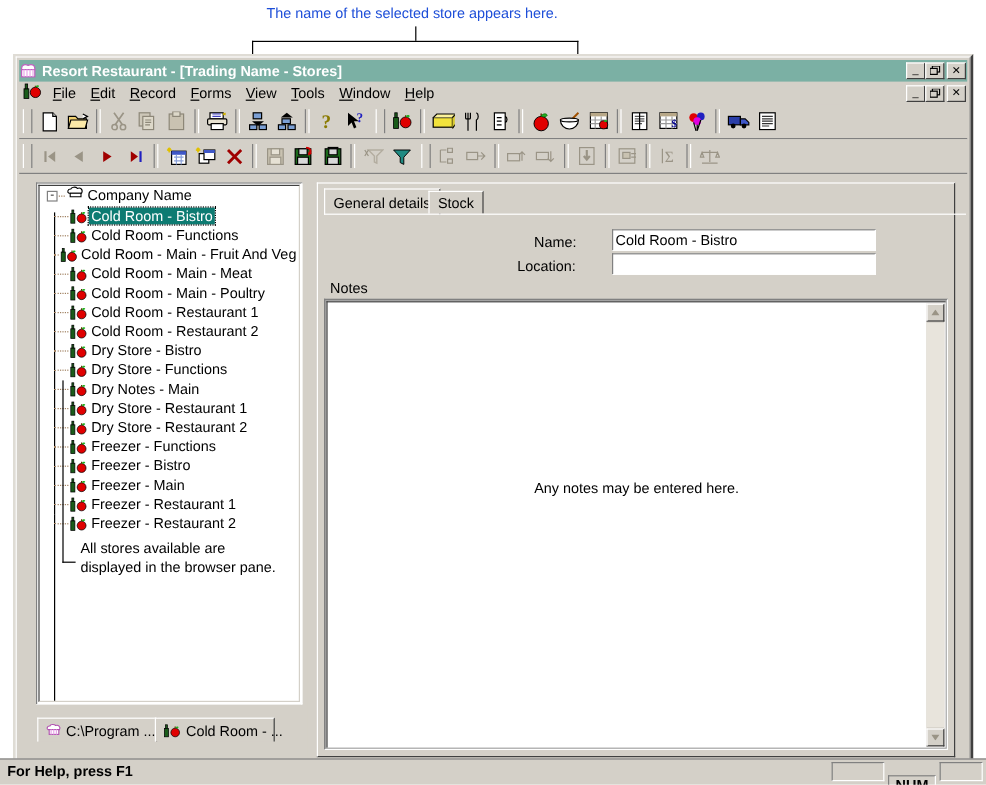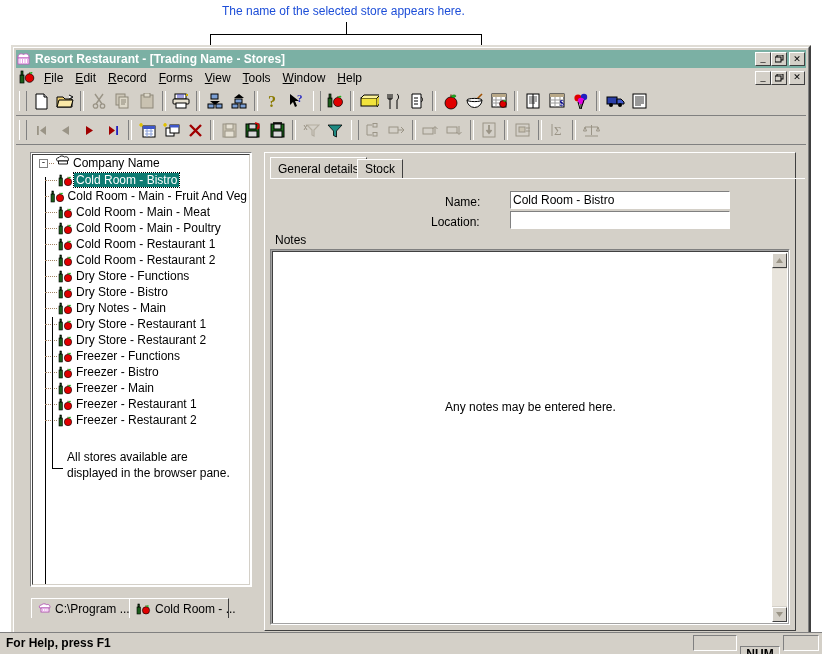--- a/index.html
+++ b/index.html
@@ -564,20 +564,33 @@
                 <span class="dotline" style="width: 12px; margin-right: 1px;"></span>
                 <span style="display: inline-flex;">
                   <svg width="16" height="13" viewBox="0 0 16 13">
                     <rect x="1" y="4" width="3.4" height="8" fill="#1a5c1a" stroke="#000" stroke-width="0.6"></rect>
                     <rect x="1.9" y="1" width="1.6" height="3" fill="#1a5c1a" stroke="#000" stroke-width="0.6"></rect>
                     <circle cx="10" cy="8" r="3.7" fill="#e00000" stroke="#000" stroke-width="0.6"></circle>
                     <path d="M10,4.3 L10,2.8" stroke="#603000"></path>
                     <path d="M10,3.8 C11.4,2.2 13,2.7 13,3.6 C12.1,4.7 10.6,4.5 10,3.8 Z" fill="#22b022"></path>
                   </svg>
                 </span>
+                <span class="tree-label">Cold Room - Functions</span>
+              </div>
+              <div class="tree-row" style="padding-left: 12px;">
+                <span class="dotline" style="width: 12px; margin-right: 1px;"></span>
+                <span style="display: inline-flex;">
+                  <svg width="16" height="13" viewBox="0 0 16 13">
+                    <rect x="1" y="4" width="3.4" height="8" fill="#1a5c1a" stroke="#000" stroke-width="0.6"></rect>
+                    <rect x="1.9" y="1" width="1.6" height="3" fill="#1a5c1a" stroke="#000" stroke-width="0.6"></rect>
+                    <circle cx="10" cy="8" r="3.7" fill="#e00000" stroke="#000" stroke-width="0.6"></circle>
+                    <path d="M10,4.3 L10,2.8" stroke="#603000"></path>
+                    <path d="M10,3.8 C11.4,2.2 13,2.7 13,3.6 C12.1,4.7 10.6,4.5 10,3.8 Z" fill="#22b022"></path>
+                  </svg>
+                </span>
                 <span class="tree-label">Cold Room - Main - Fruit And Veg</span>
               </div>
               <div class="tree-row" style="padding-left: 12px; align-items: center;">
                 <span class="dotline" style="width: 12px; margin-right: 1px;"></span>
                 <span style="display: inline-flex;">
                   <svg width="16" height="13" viewBox="0 0 16 13">
                     <rect x="1" y="4" width="3.4" height="8" fill="#1a5c1a" stroke="#000" stroke-width="0.6"></rect>
                     <rect x="1.9" y="1" width="1.6" height="3" fill="#1a5c1a" stroke="#000" stroke-width="0.6"></rect>
                     <circle cx="10" cy="8" r="3.7" fill="#e00000" stroke="#000" stroke-width="0.6"></circle>
                     <path d="M10,4.3 L10,2.8" stroke="#603000"></path>
@@ -629,34 +642,34 @@
                 <span class="dotline" style="width: 12px; margin-right: 1px;"></span>
                 <span style="display: inline-flex;">
                   <svg width="16" height="13" viewBox="0 0 16 13">
                     <rect x="1" y="4" width="3.4" height="8" fill="#1a5c1a" stroke="#000" stroke-width="0.6"></rect>
                     <rect x="1.9" y="1" width="1.6" height="3" fill="#1a5c1a" stroke="#000" stroke-width="0.6"></rect>
                     <circle cx="10" cy="8" r="3.7" fill="#e00000" stroke="#000" stroke-width="0.6"></circle>
                     <path d="M10,4.3 L10,2.8" stroke="#603000"></path>
                     <path d="M10,3.8 C11.4,2.2 13,2.7 13,3.6 C12.1,4.7 10.6,4.5 10,3.8 Z" fill="#22b022"></path>
                   </svg>
                 </span>
+                <span class="tree-label">Dry Store - Bistro</span>
+              </div>
+              <div class="tree-row" style="padding-left: 12px;">
+                <span class="dotline" style="width: 12px; margin-right: 1px;"></span>
+                <span style="display: inline-flex;">
+                  <svg width="16" height="13" viewBox="0 0 16 13">
+                    <rect x="1" y="4" width="3.4" height="8" fill="#1a5c1a" stroke="#000" stroke-width="0.6"></rect>
+                    <rect x="1.9" y="1" width="1.6" height="3" fill="#1a5c1a" stroke="#000" stroke-width="0.6"></rect>
+                    <circle cx="10" cy="8" r="3.7" fill="#e00000" stroke="#000" stroke-width="0.6"></circle>
+                    <path d="M10,4.3 L10,2.8" stroke="#603000"></path>
+                    <path d="M10,3.8 C11.4,2.2 13,2.7 13,3.6 C12.1,4.7 10.6,4.5 10,3.8 Z" fill="#22b022"></path>
+                  </svg>
+                </span>
                 <span class="tree-label">Dry Store - Functions</span>
-              </div>
-              <div class="tree-row" style="padding-left: 12px;">
-                <span class="dotline" style="width: 12px; margin-right: 1px;"></span>
-                <span style="display: inline-flex;">
-                  <svg width="16" height="13" viewBox="0 0 16 13">
-                    <rect x="1" y="4" width="3.4" height="8" fill="#1a5c1a" stroke="#000" stroke-width="0.6"></rect>
-                    <rect x="1.9" y="1" width="1.6" height="3" fill="#1a5c1a" stroke="#000" stroke-width="0.6"></rect>
-                    <circle cx="10" cy="8" r="3.7" fill="#e00000" stroke="#000" stroke-width="0.6"></circle>
-                    <path d="M10,4.3 L10,2.8" stroke="#603000"></path>
-                    <path d="M10,3.8 C11.4,2.2 13,2.7 13,3.6 C12.1,4.7 10.6,4.5 10,3.8 Z" fill="#22b022"></path>
-                  </svg>
-                </span>
-                <span class="tree-label">Dry Store - Bistro</span>
               </div>
               <div class="tree-row" style="padding-left: 12px;">
                 <span class="dotline" style="width: 12px; margin-right: 1px;"></span>
                 <span style="display: inline-flex;">
                   <svg width="16" height="13" viewBox="0 0 16 13">
                     <rect x="1" y="4" width="3.4" height="8" fill="#1a5c1a" stroke="#000" stroke-width="0.6"></rect>
                     <rect x="1.9" y="1" width="1.6" height="3" fill="#1a5c1a" stroke="#000" stroke-width="0.6"></rect>
                     <circle cx="10" cy="8" r="3.7" fill="#e00000" stroke="#000" stroke-width="0.6"></circle>
                     <path d="M10,4.3 L10,2.8" stroke="#603000"></path>
                     <path d="M10,3.8 C11.4,2.2 13,2.7 13,3.6 C12.1,4.7 10.6,4.5 10,3.8 Z" fill="#22b022"></path>

